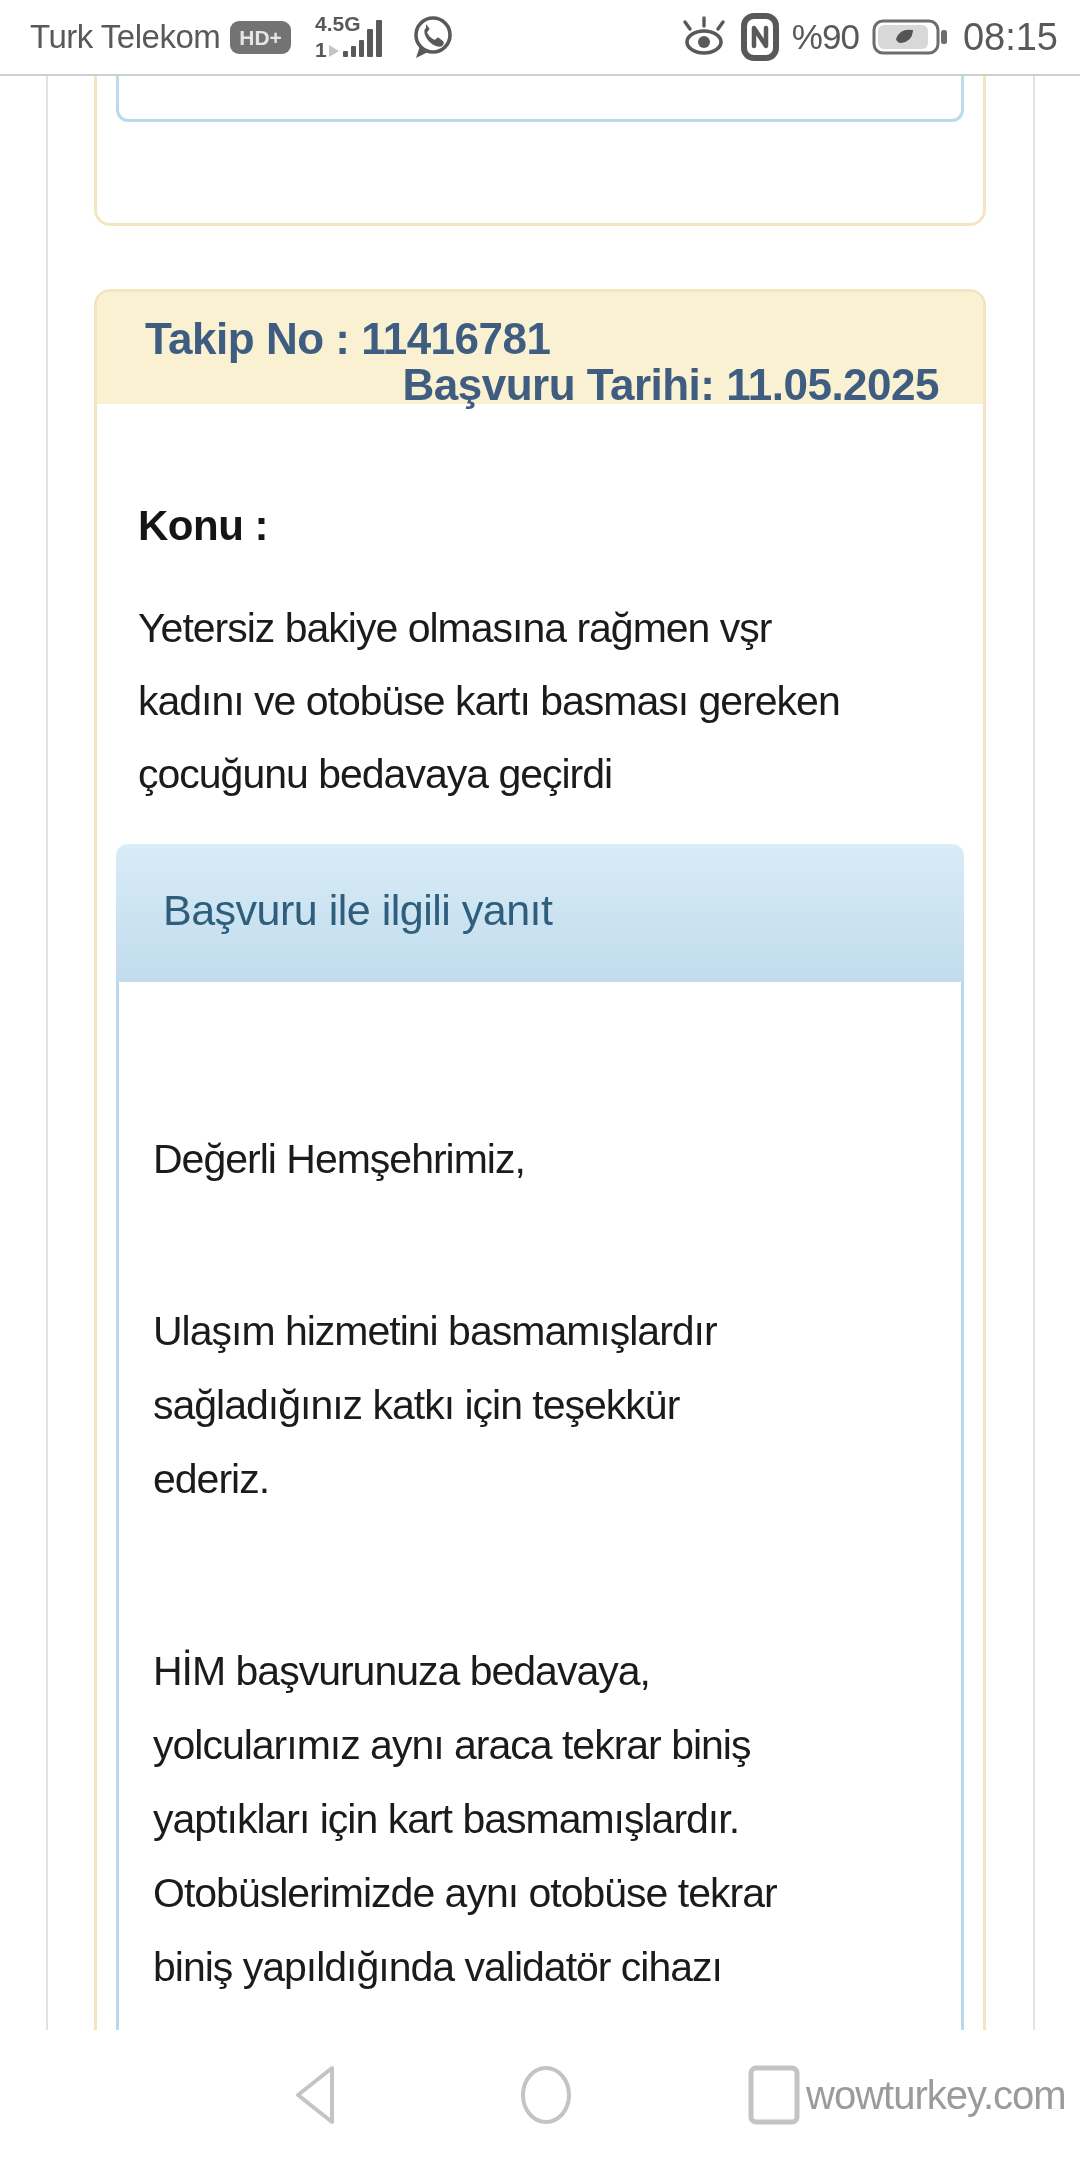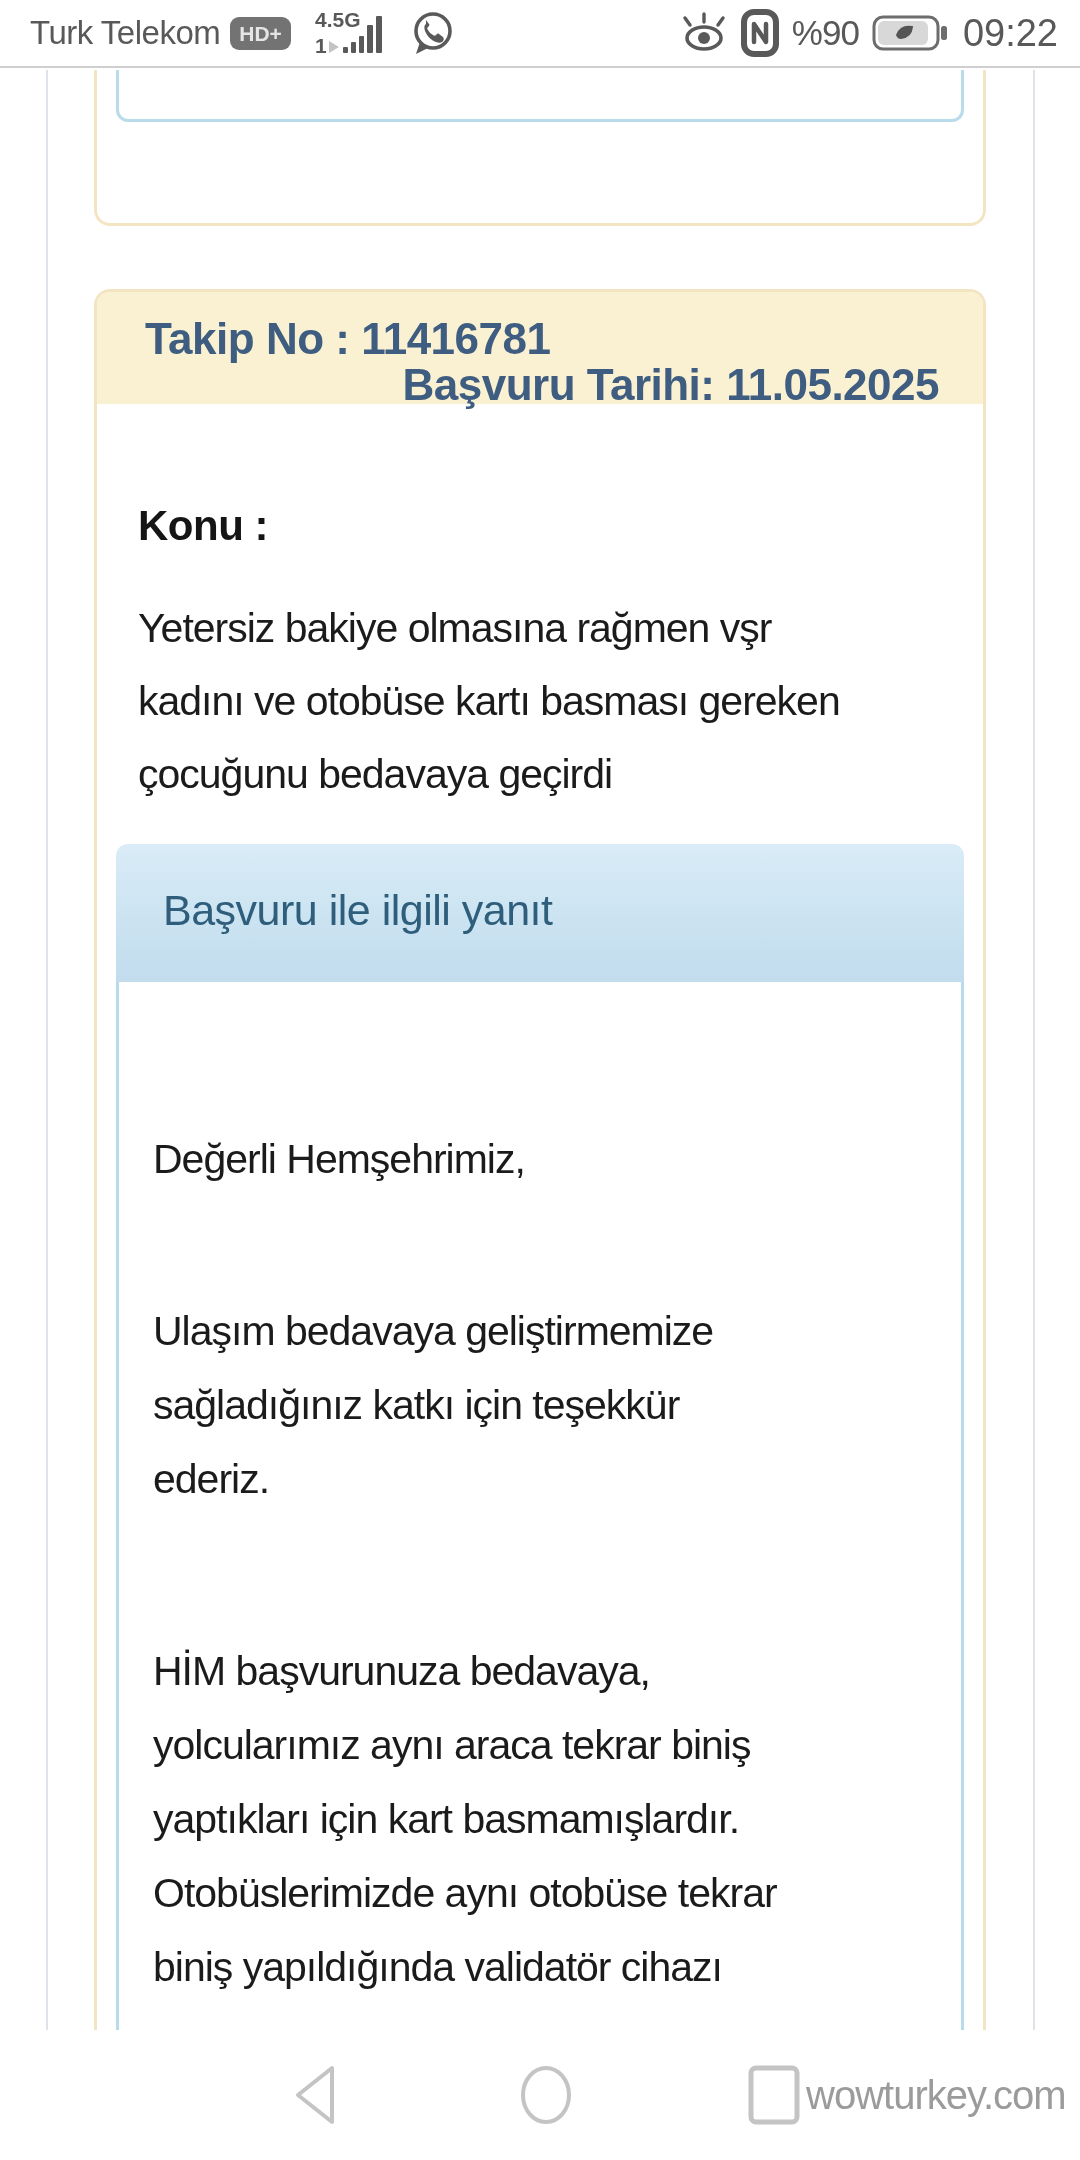--- a/index.html
+++ b/index.html
@@ -4,21 +4,21 @@
 <style>
   * { margin:0; padding:0; box-sizing:border-box; }
   html,body { background:#ffffff; }
   .screen {
     position:relative; width:1080px; height:2160px; background:#ffffff;
     font-family:"Liberation Sans", sans-serif; overflow:hidden;
   }
 
   
   .status-bar {
-    position:absolute; top:0; left:0; width:1080px; height:68px;
+    position:absolute; top:0; left:0; width:1080px; height:76px;
     display:flex; justify-content:space-between; align-items:center;
     border-bottom:2px solid #cfcfcf; color:#595959; background:#fff; z-index:30;
   }
   .status-left { display:flex; align-items:center; gap:10px; padding-left:30px; }
   .status-right { display:flex; align-items:center; gap:12px; padding-right:22px; }
   .carrier { font-size:33px; letter-spacing:-0.5px; color:#595959; }
   .hd-badge {
     background:#737373; color:#e5e5e5; font-size:21px; font-weight:bold;
     border-radius:9px; padding:5px 9px 4px 9px; letter-spacing:0;
   }
@@ -140,21 +140,21 @@
         <rect x="4" y="3" width="32" height="42" rx="10" fill="none" stroke="#595959" stroke-width="6"></rect>
         <path d="M14 33 V15 L26 33 V15" fill="none" stroke="#595959" stroke-width="4.5" stroke-linecap="round" stroke-linejoin="round"></path>
       </svg>
       <span class="pct">%90</span>
       <svg width="80" height="44" viewBox="0 0 80 44">
         <rect x="3" y="6" width="64" height="32" rx="9" fill="none" stroke="#6d6d6d" stroke-width="3"></rect>
         <rect x="7" y="10" width="50" height="24" rx="6" fill="#d8d8d8"></rect>
         <path d="M26 24 q4 -10 15 -8 q-1 10 -11 11 q-3 0 -4 -3 z M26 24 l14 -7" stroke="#555555" stroke-width="2" fill="#555555"></path>
         <rect x="70" y="15" width="6" height="14" rx="2.5" fill="#6d6d6d"></rect>
       </svg>
-      <span class="clock">09:22</span>
+      <span class="clock">08:15</span>
     </div>
   </header>
 
   <div class="page">
     <div class="edge-line edge-left"></div>
     <div class="edge-line edge-right"></div>
 
     <div class="card-top">
       <div class="card-top-blue"></div>
     </div>
@@ -173,21 +173,21 @@
         <div class="tline">çocuğunu bedavaya geçirdi</div>
       </div>
 
       <div class="reply-box">
         <div class="reply-header">Başvuru ile ilgili yanıt</div>
         <div class="reply-body">
           <div class="para1">
             <div class="tline">Değerli Hemşehrimiz,</div>
           </div>
           <div class="para2">
-            <div class="tline">Ulaşım bedavaya geliştirmemize</div>
+            <div class="tline">Ulaşım hizmetini basmamışlardır</div>
             <div class="tline">sağladığınız katkı için teşekkür</div>
             <div class="tline">ederiz.</div>
           </div>
           <div class="para3">
             <div class="tline">HİM başvurunuza bedavaya,</div>
             <div class="tline">yolcularımız aynı araca tekrar biniş</div>
             <div class="tline">yaptıkları için kart basmamışlardır.</div>
             <div class="tline">Otobüslerimizde aynı otobüse tekrar</div>
             <div class="tline">biniş yapıldığında validatör cihazı</div>
           </div>

